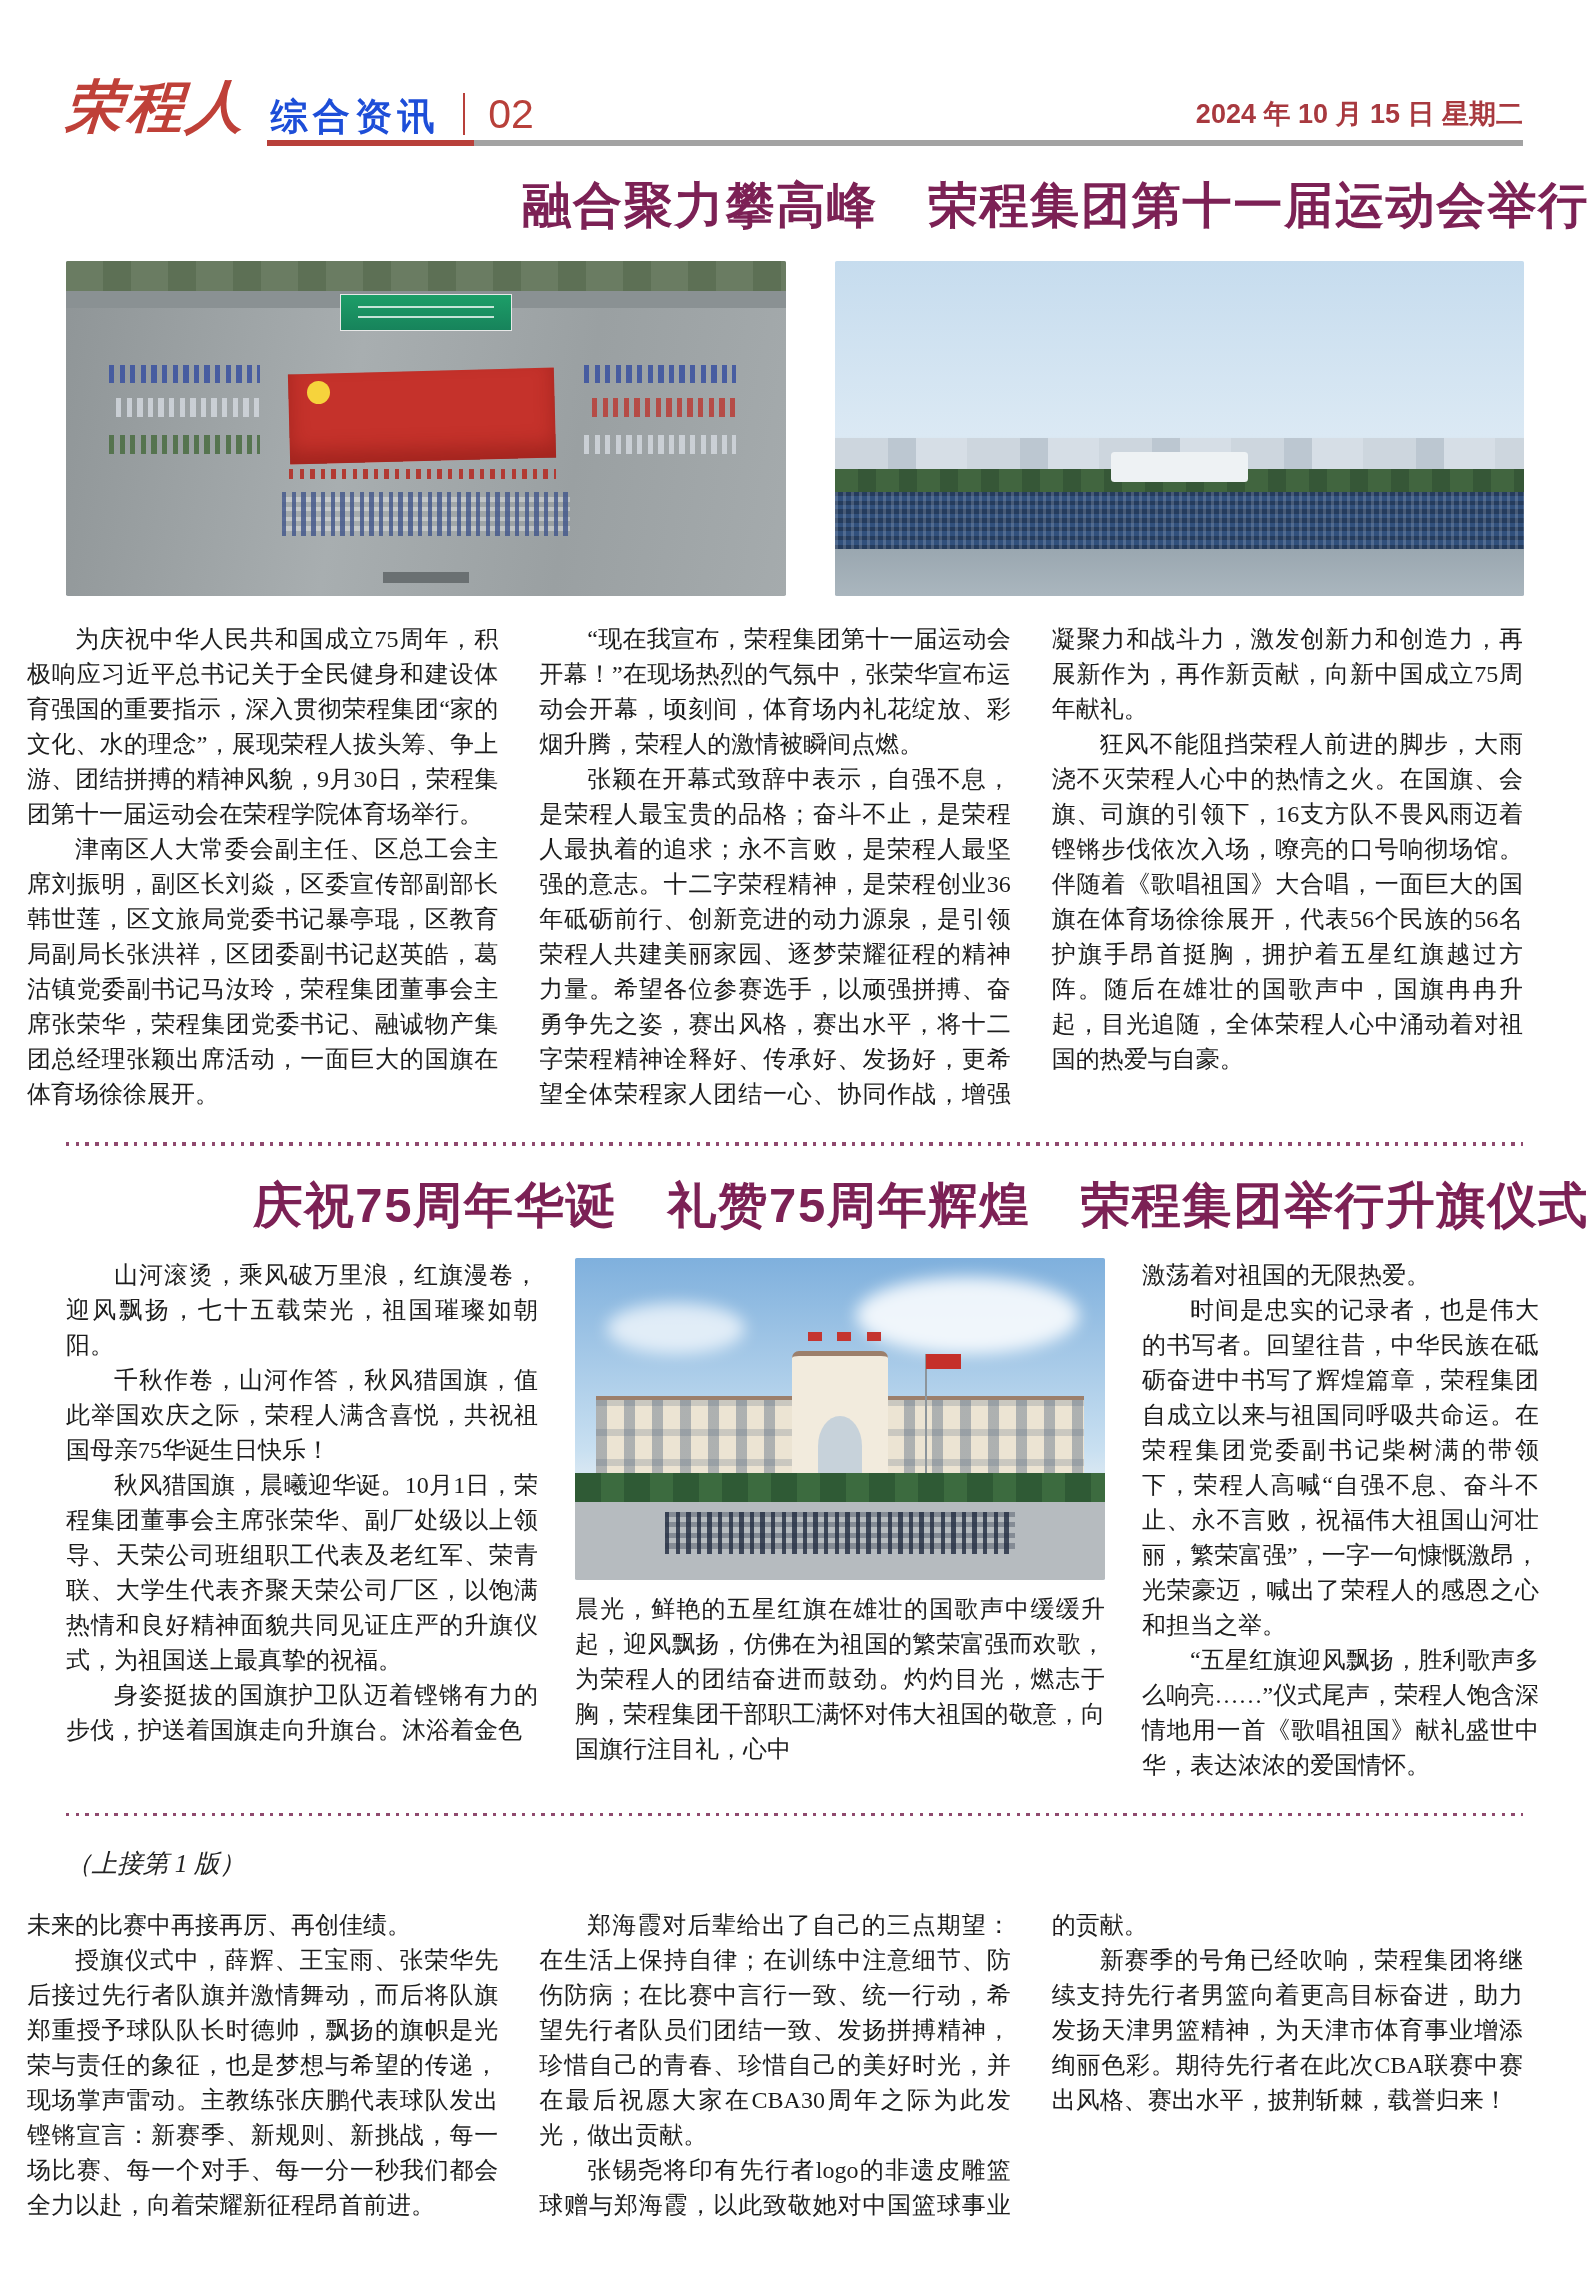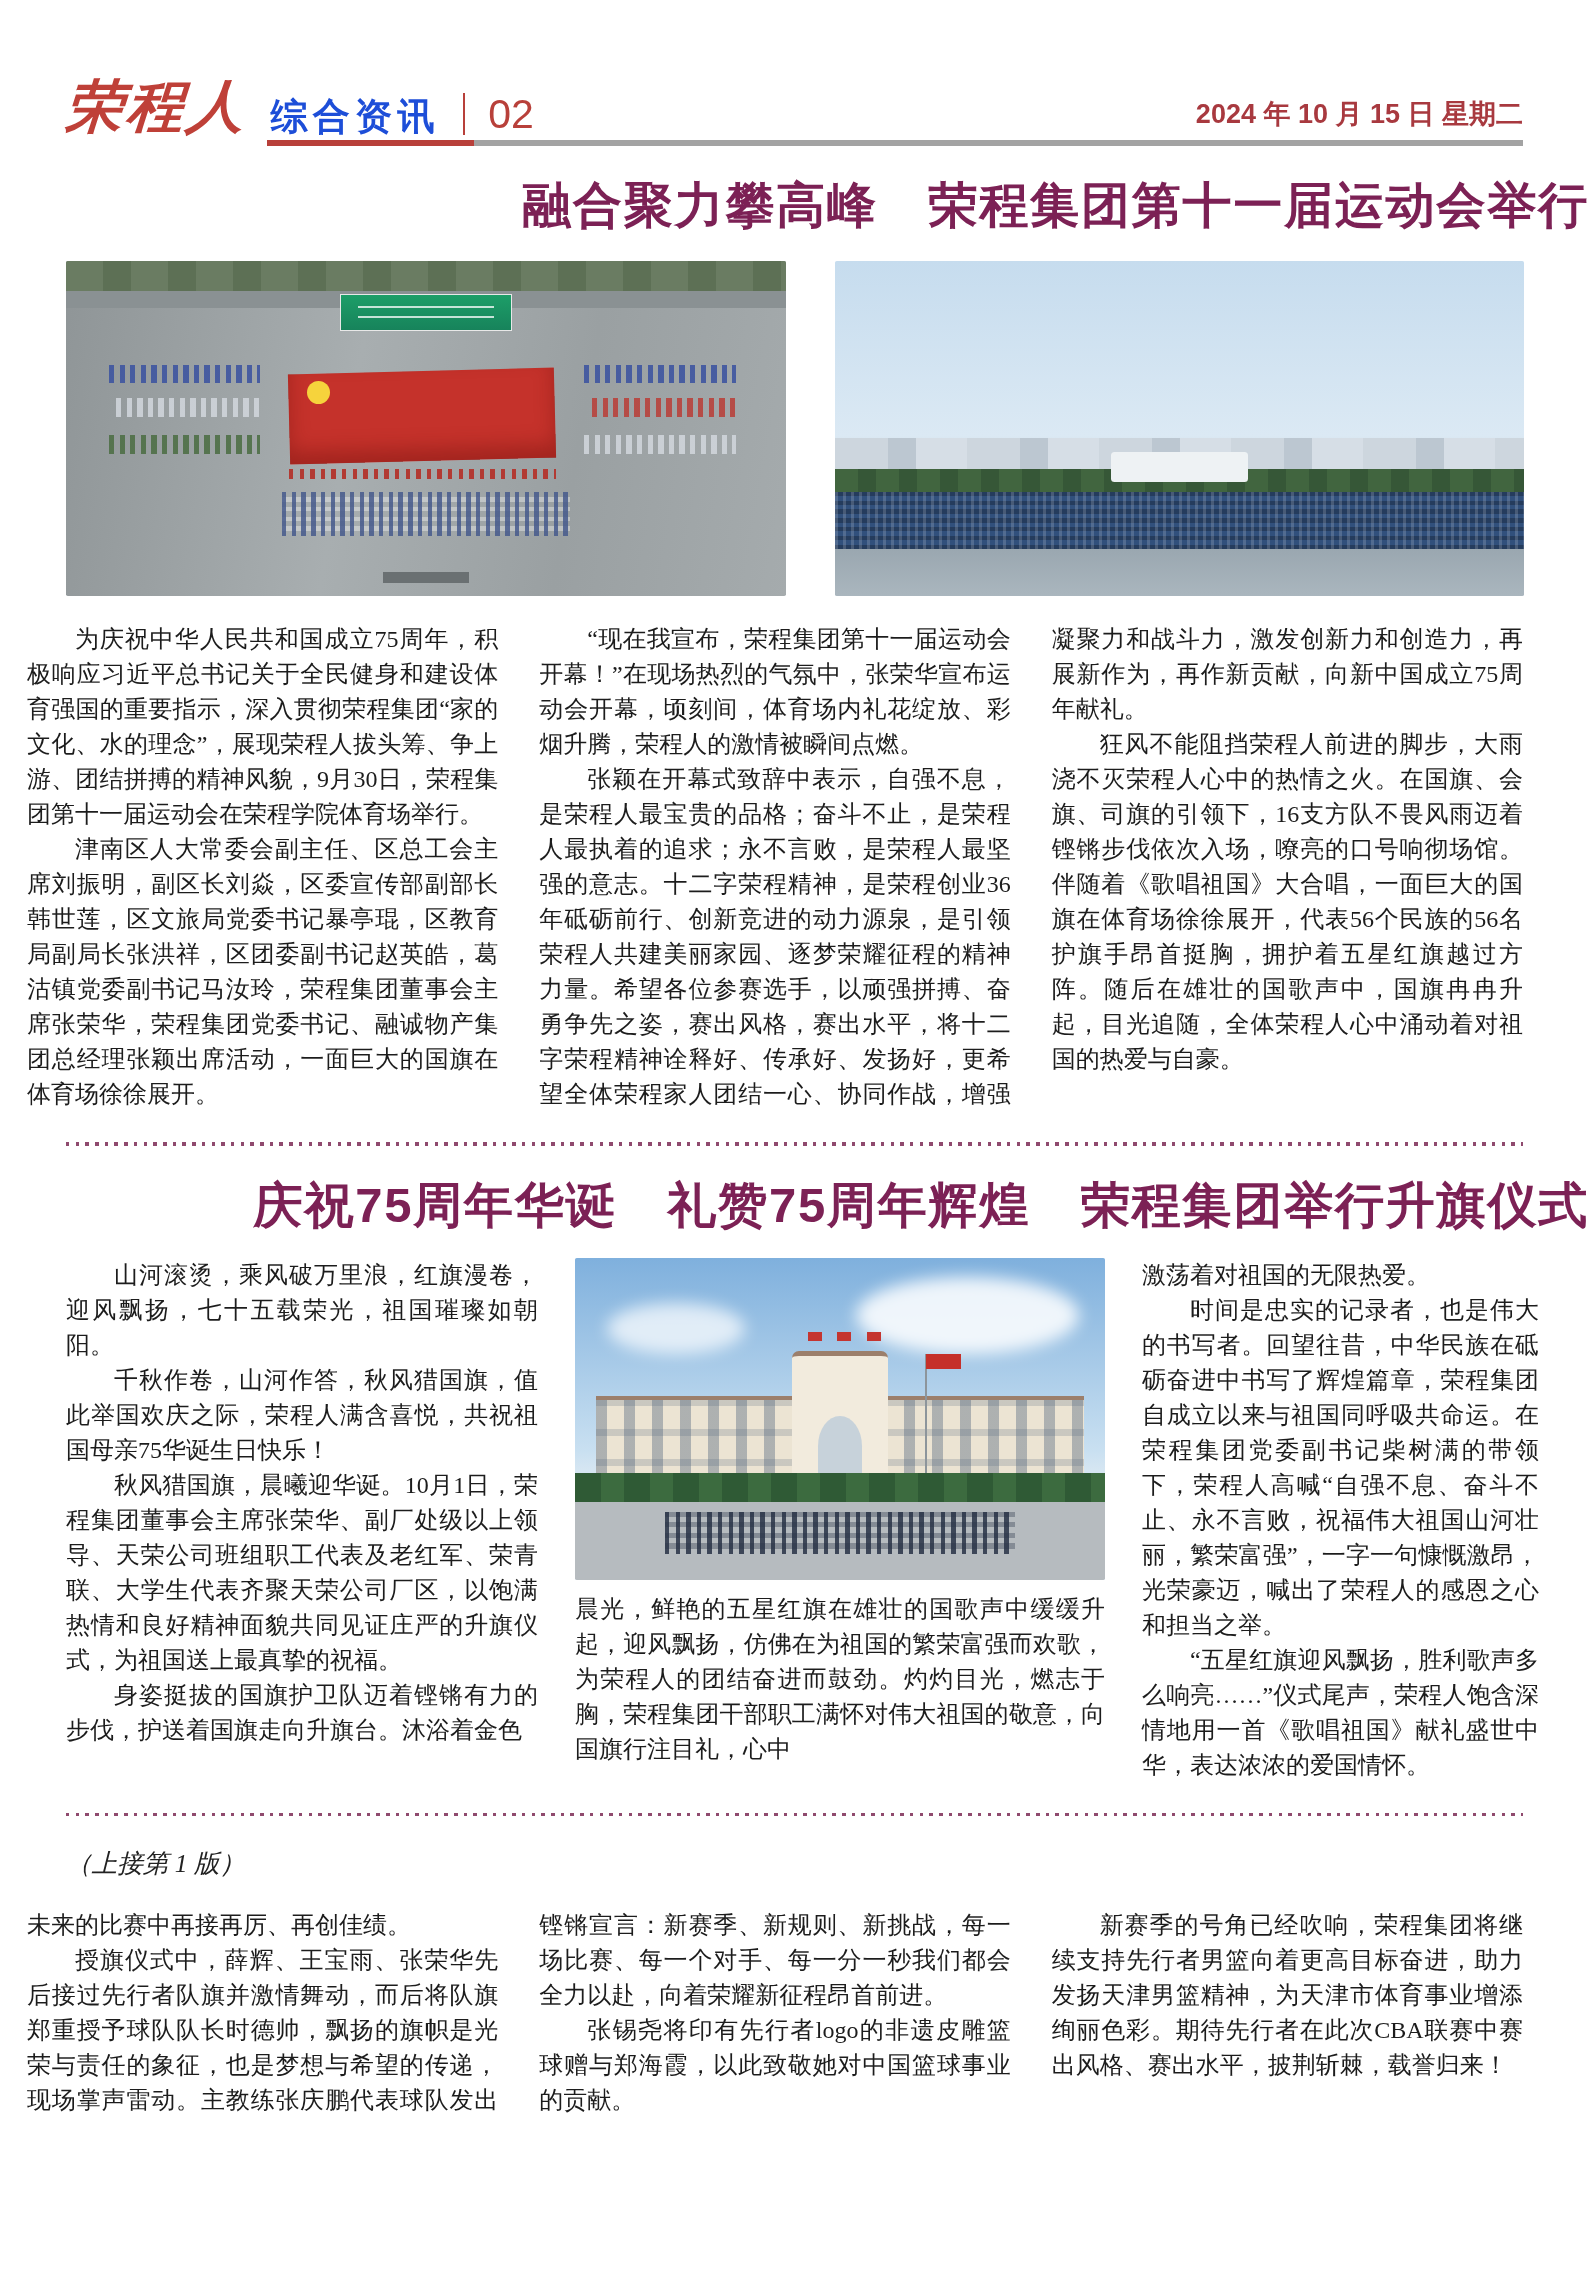--- a/index.html
+++ b/index.html
@@ -255,19 +255,20 @@
     </div>
   </section>
 
   <div class="dotted-divider"></div>
 
   <section>
     <p class="continuation">（上接第 1 版）</p>
     <div class="body-cols cols3">
       <p class="para no-indent">未来的比赛中再接再厉、再创佳绩。</p>
       <p class="para">授旗仪式中，薛辉、王宝雨、张荣华先后接过先行者队旗并激情舞动，而后将队旗郑重授予球队队长时德帅，飘扬的旗帜是光荣与责任的象征，也是梦想与希望的传递，现场掌声雷动。主教练张庆鹏代表球队发出铿锵宣言：新赛季、新规则、新挑战，每一场比赛、每一个对手、每一分一秒我们都会全力以赴，向着荣耀新征程昂首前进。</p>
+      <p class="para">郑海霞对后辈给出了自己的三点期望：在生活上保持自律；在训练中注意细节、防伤防病；在比赛中言行一致、统一行动，希望先行者队员们团结一致、发扬拼搏精神，珍惜自己的青春、珍惜自己的美好时光，并在最后祝愿大家在CBA30周年之际为此发光，做出贡献。</p>
       <p class="para">张锡尧将印有先行者logo的非遗皮雕篮球赠与郑海霞，以此致敬她对中国篮球事业的贡献。</p>
       <p class="para">新赛季的号角已经吹响，荣程集团将继续支持先行者男篮向着更高目标奋进，助力发扬天津男篮精神，为天津市体育事业增添绚丽色彩。期待先行者在此次CBA联赛中赛出风格、赛出水平，披荆斩棘，载誉归来！</p>
     </div>
   </section>
 
 </div>
 
 
 </body></html>

